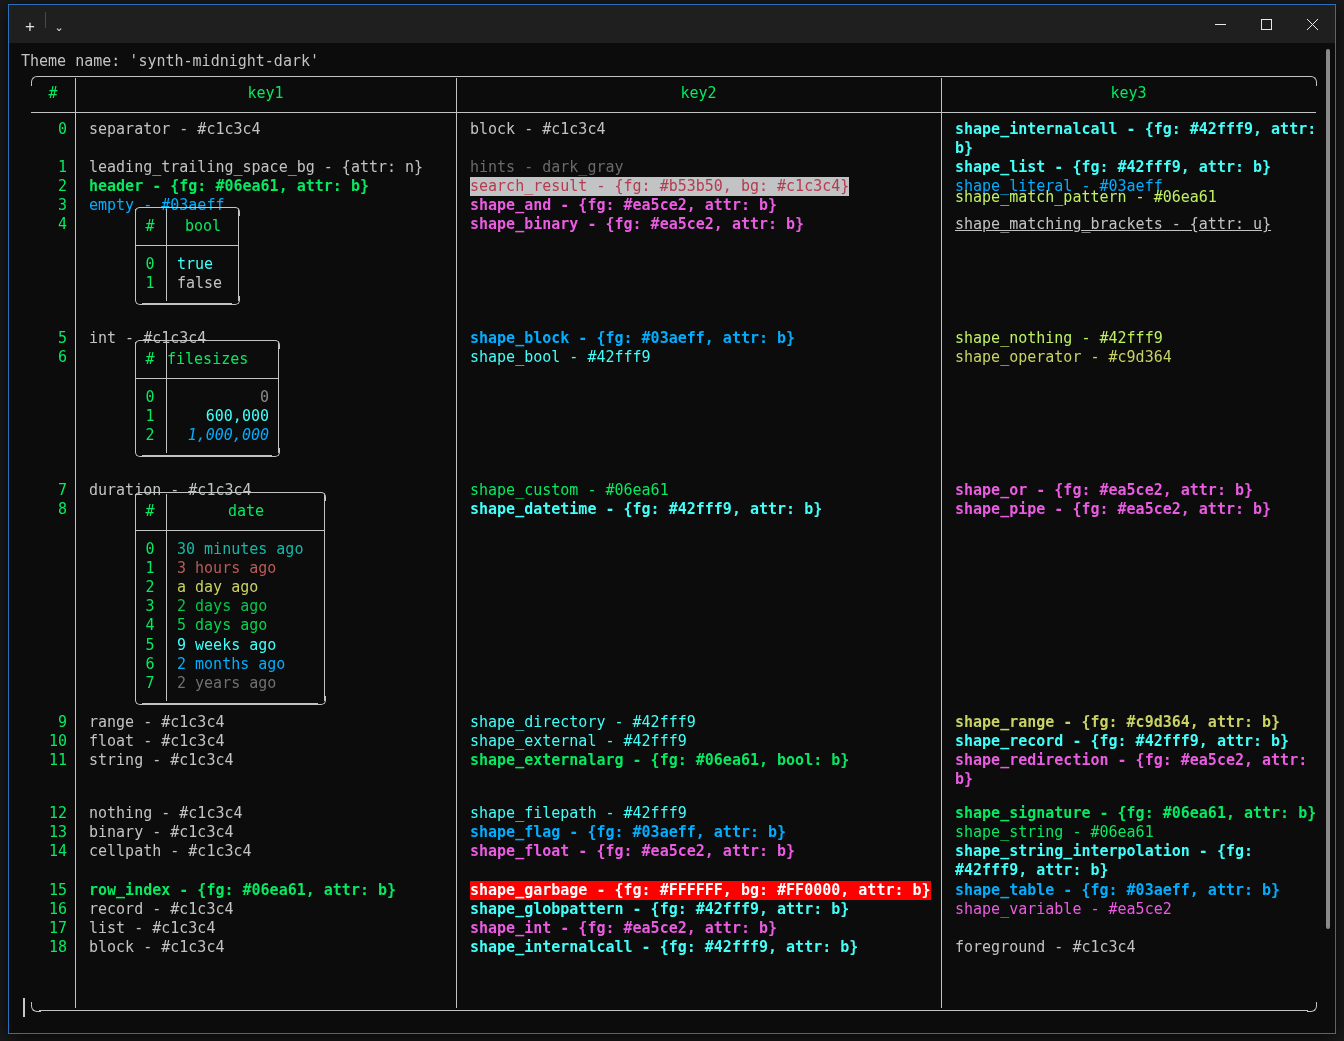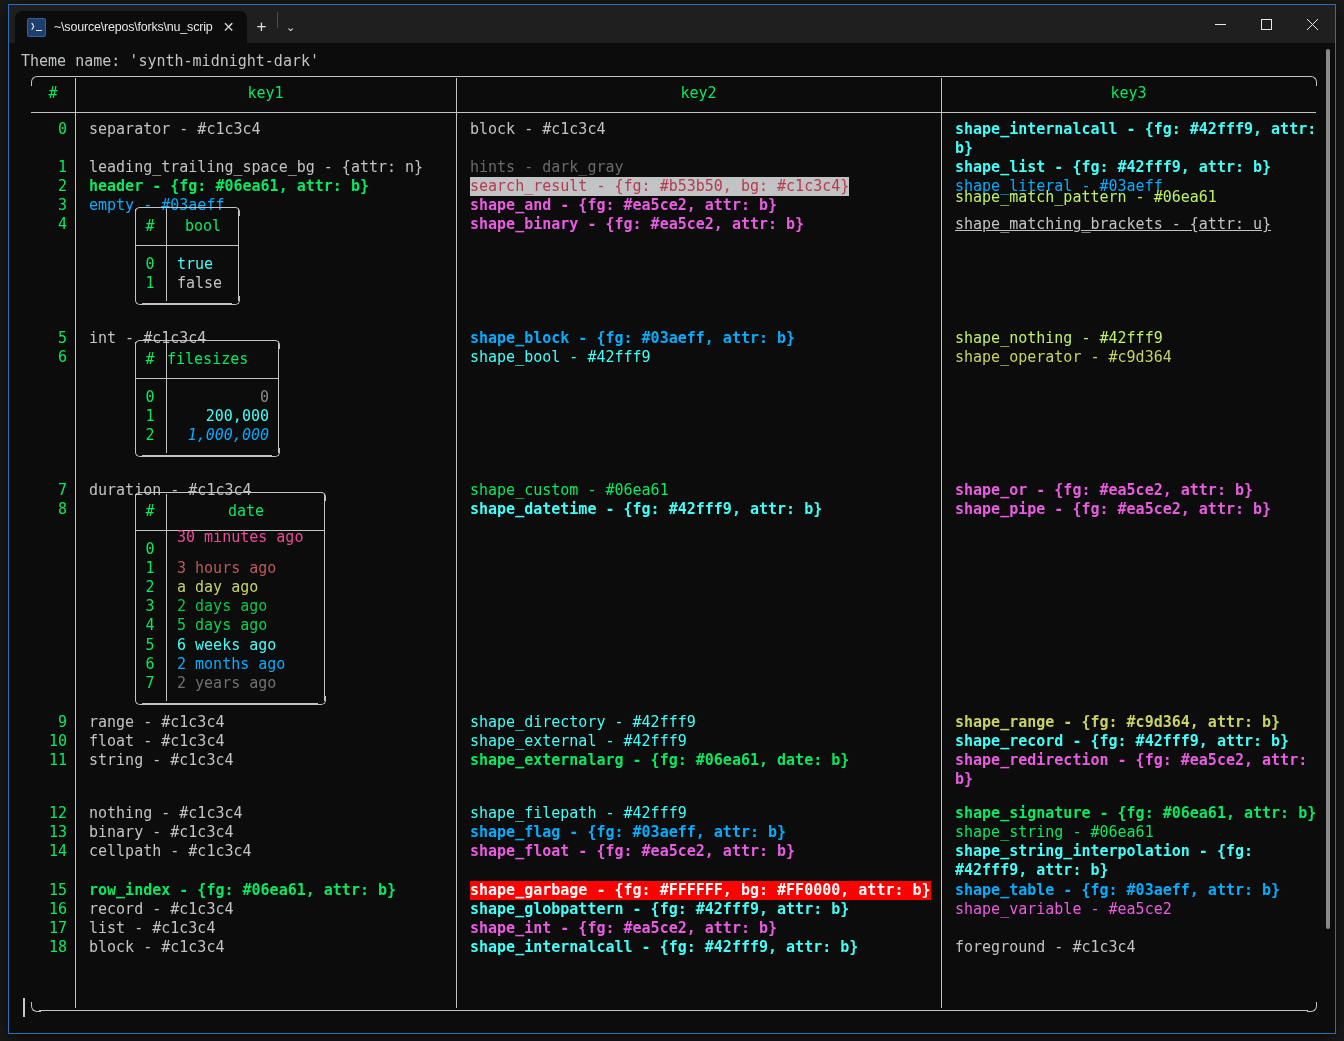--- a/index.html
+++ b/index.html
@@ -78,25 +78,20 @@
     position:absolute;right:3px;top:6px;width:4px;height:880px;background:#8a8a8a;border-radius:2px;
   }
 </style>
 </head>
 <body>
 
 <div class="window">
 
   <div class="titlebar">
     <div class="tabstrip">
-      <div class="tab">
-        <span class="tab-icon"></span>
-        <span class="tab-title">~\source\repos\forks\nu_scrip</span>
-        <span class="tab-close">✕</span>
-      </div>
       <div class="newtab">+</div>
       <div class="vdiv"></div>
       <div class="dropdown">⌄</div>
     </div>
     <div class="wincontrols">
       <div class="wc">
         <svg width="11" height="11" viewBox="0 0 11 11">
             <line x1="0" y1="5.5" x2="11" y2="5.5" stroke="#e9e9e9" stroke-width="1"></line>
           </svg>
       </div>
@@ -170,21 +165,21 @@
           <div style="position: absolute; left: 0px; top: 637px; width: 36px; text-align: right; color: rgb(6, 234, 97); white-space: pre;">9</div>
           <div style="position: absolute; left: 58px; top: 637px; white-space: pre; color: rgb(193, 195, 196);">range - #c1c3c4</div>
           <div style="position: absolute; left: 439px; top: 637px; white-space: pre; color: rgb(66, 255, 249);">shape_directory - #42fff9</div>
           <div style="position: absolute; left: 924px; top: 637px; white-space: pre; color: rgb(201, 211, 100); font-weight: bold;">shape_range - {fg: #c9d364, attr: b}</div>
           <div style="position: absolute; left: 0px; top: 656px; width: 36px; text-align: right; color: rgb(6, 234, 97); white-space: pre;">10</div>
           <div style="position: absolute; left: 58px; top: 656px; white-space: pre; color: rgb(193, 195, 196);">float - #c1c3c4</div>
           <div style="position: absolute; left: 439px; top: 656px; white-space: pre; color: rgb(66, 255, 249);">shape_external - #42fff9</div>
           <div style="position: absolute; left: 924px; top: 656px; white-space: pre; color: rgb(66, 255, 249); font-weight: bold;">shape_record - {fg: #42fff9, attr: b}</div>
           <div style="position: absolute; left: 0px; top: 675px; width: 36px; text-align: right; color: rgb(6, 234, 97); white-space: pre;">11</div>
           <div style="position: absolute; left: 58px; top: 675px; white-space: pre; color: rgb(193, 195, 196);">string - #c1c3c4</div>
-          <div style="position: absolute; left: 439px; top: 675px; white-space: pre; color: rgb(6, 234, 97); font-weight: bold;">shape_externalarg - {fg: #06ea61, date: b}</div>
+          <div style="position: absolute; left: 439px; top: 675px; white-space: pre; color: rgb(6, 234, 97); font-weight: bold;">shape_externalarg - {fg: #06ea61, bool: b}</div>
           <div style="position: absolute; left: 924px; top: 675px; white-space: pre; color: rgb(234, 92, 226); font-weight: bold;">shape_redirection - {fg: #ea5ce2, attr:</div>
           <div style="position: absolute; left: 924px; top: 694.1px; white-space: pre; color: rgb(234, 92, 226); font-weight: bold;">b}</div>
           <div style="position: absolute; left: 0px; top: 728px; width: 36px; text-align: right; color: rgb(6, 234, 97); white-space: pre;">12</div>
           <div style="position: absolute; left: 58px; top: 728px; white-space: pre; color: rgb(193, 195, 196);">nothing - #c1c3c4</div>
           <div style="position: absolute; left: 439px; top: 728px; white-space: pre; color: rgb(66, 255, 249);">shape_filepath - #42fff9</div>
           <div style="position: absolute; left: 924px; top: 728px; white-space: pre; color: rgb(6, 234, 97); font-weight: bold;">shape_signature - {fg: #06ea61, attr: b}</div>
           <div style="position: absolute; left: 0px; top: 747px; width: 36px; text-align: right; color: rgb(6, 234, 97); white-space: pre;">13</div>
           <div style="position: absolute; left: 58px; top: 747px; white-space: pre; color: rgb(193, 195, 196);">binary - #c1c3c4</div>
           <div style="position: absolute; left: 439px; top: 747px; white-space: pre; color: rgb(3, 174, 255); font-weight: bold;">shape_flag - {fg: #03aeff, attr: b}</div>
           <div style="position: absolute; left: 924px; top: 747px; white-space: pre; color: rgb(6, 234, 97);">shape_string - #06ea61</div>
@@ -235,49 +230,49 @@
             <div style="position: absolute; left: 0px; top: 38px; width: 144px; height: 1px; background: rgb(193, 195, 196);"></div>
             <div style="position: absolute; left: 0px; top: 0px; width: 8px; height: 8px; border-top: 1px solid rgb(193, 195, 196); border-left: 1px solid rgb(193, 195, 196); border-radius: 5px 0px 0px; transform: rotate(0deg);"></div>
             <div style="position: absolute; left: 136px; top: 0px; width: 8px; height: 8px; border-top: 1px solid rgb(193, 195, 196); border-left: 1px solid rgb(193, 195, 196); border-radius: 5px 0px 0px; transform: rotate(90deg);"></div>
             <div style="position: absolute; left: 0px; top: 108.3px; width: 8px; height: 8px; border-top: 1px solid rgb(193, 195, 196); border-left: 1px solid rgb(193, 195, 196); border-radius: 5px 0px 0px; transform: rotate(270deg);"></div>
             <div style="position: absolute; left: 136px; top: 108.3px; width: 8px; height: 8px; border-top: 1px solid rgb(193, 195, 196); border-left: 1px solid rgb(193, 195, 196); border-radius: 5px 0px 0px; transform: rotate(180deg);"></div>
             <div style="position: absolute; left: 0px; top: 10px; width: 30px; text-align: center; color: rgb(6, 234, 97); white-space: pre;">#</div>
             <div style="position: absolute; left: 32px; top: 10px; width: 112px; text-align: left; color: rgb(6, 234, 97); white-space: pre;">filesizes</div>
             <div style="position: absolute; left: 0px; top: 48px; width: 30px; text-align: center; color: rgb(6, 234, 97); white-space: pre;">0</div>
             <div style="position: absolute; left: 32px; top: 48px; width: 110px; text-align: right; padding-right: 8px; color: rgb(138, 138, 138); white-space: pre; box-sizing: border-box;">0</div>
             <div style="position: absolute; left: 0px; top: 67.1px; width: 30px; text-align: center; color: rgb(6, 234, 97); white-space: pre;">1</div>
-            <div style="position: absolute; left: 32px; top: 67.1px; width: 110px; text-align: right; padding-right: 8px; color: rgb(66, 255, 249); white-space: pre; box-sizing: border-box;">200,000</div>
+            <div style="position: absolute; left: 32px; top: 67.1px; width: 110px; text-align: right; padding-right: 8px; color: rgb(66, 255, 249); white-space: pre; box-sizing: border-box;">600,000</div>
             <div style="position: absolute; left: 0px; top: 86.2px; width: 30px; text-align: center; color: rgb(6, 234, 97); white-space: pre;">2</div>
             <div style="position: absolute; left: 32px; top: 86.2px; width: 110px; text-align: right; padding-right: 8px; color: rgb(3, 174, 255); white-space: pre; box-sizing: border-box; font-style: italic;">1,000,000</div>
           </div>
           <div style="position: absolute; left: 104px; top: 416px; width: 190px; height: 212.8px;">
             <div style="position: absolute; left: 7px; top: 0px; width: 176px; height: 1px; background: rgb(193, 195, 196);"></div>
             <div style="position: absolute; left: 7px; top: 210.8px; width: 176px; height: 2px; background: rgb(193, 195, 196);"></div>
             <div style="position: absolute; left: 0px; top: 2px; width: 1px; height: 206.8px; background: rgb(193, 195, 196);"></div>
             <div style="position: absolute; left: 189px; top: 2px; width: 1px; height: 206.8px; background: rgb(193, 195, 196);"></div>
             <div style="position: absolute; left: 31px; top: 2px; width: 1px; height: 206.8px; background: rgb(193, 195, 196);"></div>
             <div style="position: absolute; left: 0px; top: 38px; width: 190px; height: 1px; background: rgb(193, 195, 196);"></div>
             <div style="position: absolute; left: 0px; top: 0px; width: 8px; height: 8px; border-top: 1px solid rgb(193, 195, 196); border-left: 1px solid rgb(193, 195, 196); border-radius: 5px 0px 0px; transform: rotate(0deg);"></div>
             <div style="position: absolute; left: 182px; top: 0px; width: 8px; height: 8px; border-top: 1px solid rgb(193, 195, 196); border-left: 1px solid rgb(193, 195, 196); border-radius: 5px 0px 0px; transform: rotate(90deg);"></div>
             <div style="position: absolute; left: 0px; top: 203.8px; width: 8px; height: 8px; border-top: 1px solid rgb(193, 195, 196); border-left: 1px solid rgb(193, 195, 196); border-radius: 5px 0px 0px; transform: rotate(270deg);"></div>
             <div style="position: absolute; left: 182px; top: 203.8px; width: 8px; height: 8px; border-top: 1px solid rgb(193, 195, 196); border-left: 1px solid rgb(193, 195, 196); border-radius: 5px 0px 0px; transform: rotate(180deg);"></div>
             <div style="position: absolute; left: 0px; top: 10px; width: 30px; text-align: center; color: rgb(6, 234, 97); white-space: pre;">#</div>
             <div style="position: absolute; left: 32px; top: 10px; width: 158px; text-align: center; color: rgb(6, 234, 97); white-space: pre;">date</div>
             <div style="position: absolute; left: 0px; top: 48px; width: 30px; text-align: center; color: rgb(6, 234, 97); white-space: pre;">0</div>
-            <div style="position: absolute; left: 32px; top: 36px; width: 156px; text-align: left; padding-left: 10px; color: #ec4899; white-space: pre; box-sizing: border-box;">30 minutes ago</div>
+            <div style="position: absolute; left: 32px; top: 48px; width: 156px; text-align: left; padding-left: 10px; color: #14b8a6; white-space: pre; box-sizing: border-box;">30 minutes ago</div>
             <div style="position: absolute; left: 0px; top: 67.1px; width: 30px; text-align: center; color: rgb(6, 234, 97); white-space: pre;">1</div>
             <div style="position: absolute; left: 32px; top: 67.1px; width: 156px; text-align: left; padding-left: 10px; color: rgb(187, 90, 90); white-space: pre; box-sizing: border-box;">3 hours ago</div>
             <div style="position: absolute; left: 0px; top: 86.2px; width: 30px; text-align: center; color: rgb(6, 234, 97); white-space: pre;">2</div>
             <div style="position: absolute; left: 32px; top: 86.2px; width: 156px; text-align: left; padding-left: 10px; color: rgb(201, 211, 100); white-space: pre; box-sizing: border-box;">a day ago</div>
             <div style="position: absolute; left: 0px; top: 105.3px; width: 30px; text-align: center; color: rgb(6, 234, 97); white-space: pre;">3</div>
             <div style="position: absolute; left: 32px; top: 105.3px; width: 156px; text-align: left; padding-left: 10px; color: rgb(6, 198, 74); white-space: pre; box-sizing: border-box;">2 days ago</div>
             <div style="position: absolute; left: 0px; top: 124.4px; width: 30px; text-align: center; color: rgb(6, 234, 97); white-space: pre;">4</div>
             <div style="position: absolute; left: 32px; top: 124.4px; width: 156px; text-align: left; padding-left: 10px; color: rgb(6, 211, 79); white-space: pre; box-sizing: border-box;">5 days ago</div>
             <div style="position: absolute; left: 0px; top: 143.5px; width: 30px; text-align: center; color: rgb(6, 234, 97); white-space: pre;">5</div>
-            <div style="position: absolute; left: 32px; top: 143.5px; width: 156px; text-align: left; padding-left: 10px; color: rgb(66, 255, 249); white-space: pre; box-sizing: border-box;">6 weeks ago</div>
+            <div style="position: absolute; left: 32px; top: 143.5px; width: 156px; text-align: left; padding-left: 10px; color: rgb(66, 255, 249); white-space: pre; box-sizing: border-box;">9 weeks ago</div>
             <div style="position: absolute; left: 0px; top: 162.6px; width: 30px; text-align: center; color: rgb(6, 234, 97); white-space: pre;">6</div>
             <div style="position: absolute; left: 32px; top: 162.6px; width: 156px; text-align: left; padding-left: 10px; color: rgb(3, 174, 255); white-space: pre; box-sizing: border-box;">2 months ago</div>
             <div style="position: absolute; left: 0px; top: 181.7px; width: 30px; text-align: center; color: rgb(6, 234, 97); white-space: pre;">7</div>
             <div style="position: absolute; left: 32px; top: 181.7px; width: 156px; text-align: left; padding-left: 10px; color: rgb(112, 112, 112); white-space: pre; box-sizing: border-box;">2 years ago</div>
           </div>
         </div>
       </div>
 
     <div class="cursor"></div>
     <div class="scroll-track">

